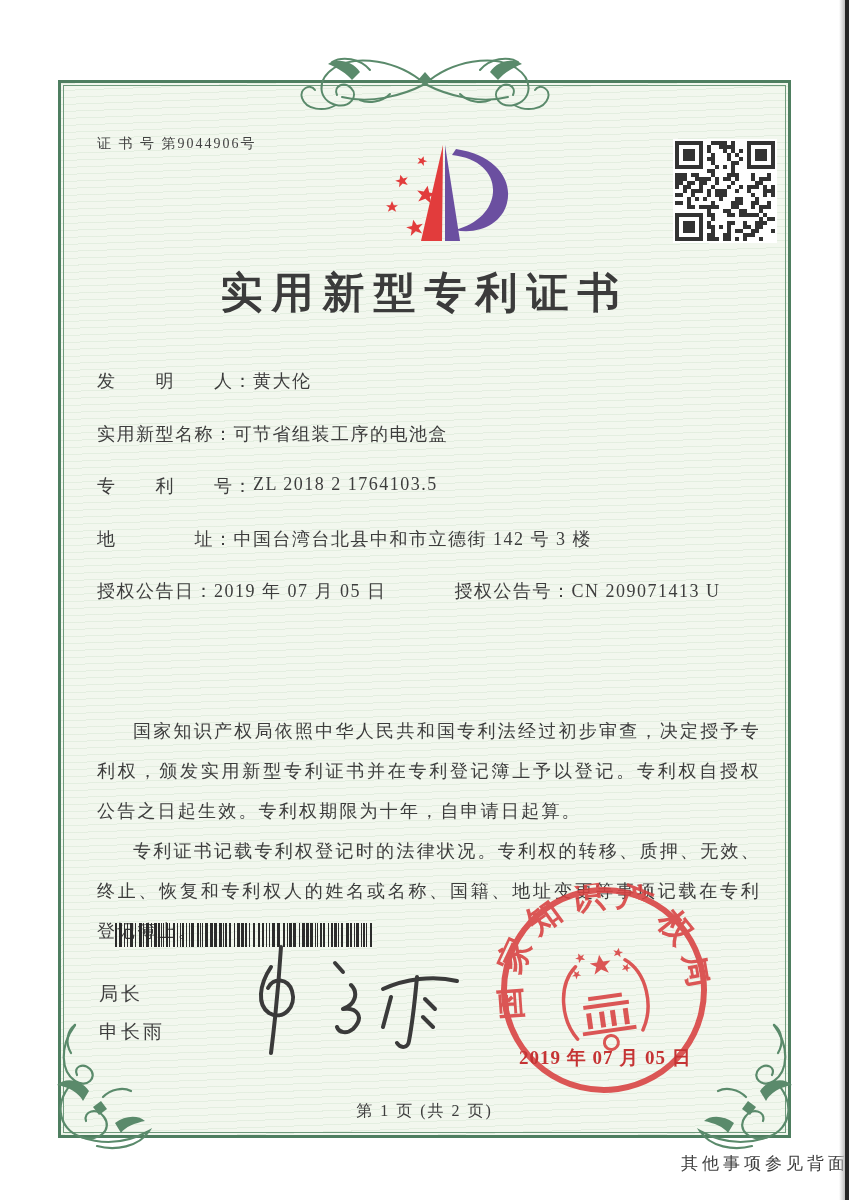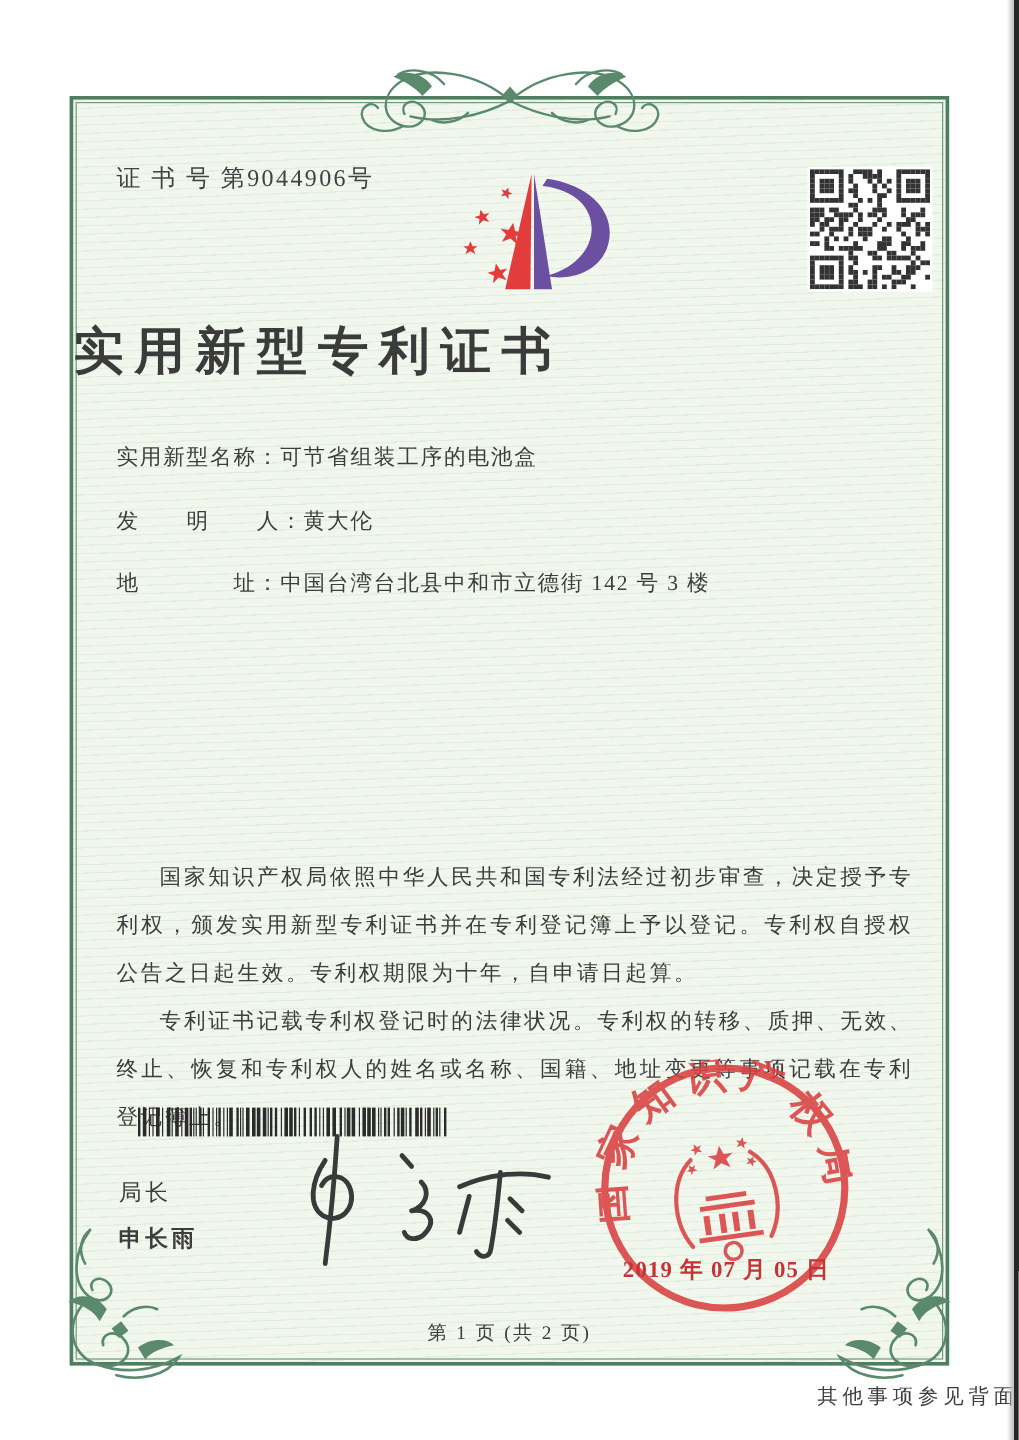--- a/index.html
+++ b/index.html
@@ -24,45 +24,45 @@
   }
   .frame-inner{position:absolute;inset:2px;border:1px solid #6f9a7c;pointer-events:none;}
 
   .ornament{position:absolute;color:#5a8a6b;}
   .ornament svg{display:block;}
   .orn-top{left:50%;top:-33px;transform:translateX(-50%);}
   .orn-bl{left:-16px;bottom:-16px;}
   .orn-br{right:-16px;bottom:-16px;transform:scaleX(-1);}
 
   
-  .cert-no{position:absolute;left:36px;top:52px;font-size:20px;letter-spacing:2px;color:#424242;}
+  .cert-no{position:absolute;left:36px;top:52px;font-size:14px;letter-spacing:2px;color:#424242;}
   .logo{position:absolute;left:298px;top:52px;width:158px;height:122px;}
   .qr{position:absolute;left:612px;top:56px;width:100px;height:100px;background:#fff;padding:2px;}
-  .title{position:absolute;left:0;top:182px;width:100%;text-align:left;
+  .title{position:absolute;left:0;top:182px;width:100%;text-align:center;
     font-size:42px;font-weight:bold;letter-spacing:9px;color:#3b3b3b;}
 
   
   .fields{position:absolute;left:36px;top:286px;width:680px;font-size:18px;letter-spacing:1.5px;color:#3d3d3d;}
   .field-row{height:52.5px;display:flex;align-items:flex-start;white-space:nowrap;}
   .field-row .lab{display:inline-block;}
   .grant-row{display:flex;}
   .grant-second{margin-left:68px;}
   .redacted-blob{display:inline-block;width:76px;height:16px;margin-top:4px;
     background:#8f8f8f;filter:blur(3px);opacity:.55;border-radius:2px;}
 
   
   .body-text{position:absolute;left:36px;top:628px;width:664px;
     font-size:18px;line-height:40px;letter-spacing:2.2px;text-align:justify;color:#3d3d3d;}
   .body-text p{margin:0;text-indent:2em;}
 
   
   .barcode{position:absolute;left:54px;top:840px;width:264px;height:24px;}
   .barcode i{position:absolute;top:0;height:100%;background:#2b2b2b;}
   .signer-title{position:absolute;left:38px;top:898px;font-size:19px;letter-spacing:3px;color:#3d3d3d;}
-  .signer-name{position:absolute;left:38px;top:936px;font-size:19px;letter-spacing:3px;color:#3d3d3d;font-weight:bold;}
+  .signer-name{position:absolute;left:38px;top:936px;font-size:19px;letter-spacing:3px;color:#3d3d3d;}
   .signature{position:absolute;left:158px;top:858px;width:260px;height:120px;}
 
   .seal{position:absolute;left:436px;top:800px;width:214px;height:214px;opacity:.88;transform:rotate(-8deg);}
   .seal-date{position:absolute;left:458px;top:962px;font-size:19px;letter-spacing:1px;color:#c53434;font-weight:bold;}
 
   .page-footer{position:absolute;left:0;top:1018px;width:100%;text-align:center;
     font-size:16px;letter-spacing:2px;color:#3d3d3d;}
 
   .back-note{position:absolute;left:0;top:1152px;width:100%;text-align:right;
     font-size:17px;letter-spacing:4px;color:#3d3d3d;}
@@ -435,31 +435,39 @@
         <rect x="52" y="96" width="4" height="4" fill="#333"></rect>
         <rect x="60" y="96" width="4" height="4" fill="#333"></rect>
         <rect x="68" y="96" width="4" height="4" fill="#333"></rect>
         <rect x="84" y="96" width="4" height="4" fill="#333"></rect>
       </svg></div>
 
   <div class="title">实用新型专利证书</div>
 
   <div class="fields">
     <div class="field-row">
+        <span class="lab">发　　明　　人：</span>
+        <span>黄大伦</span>
+      </div>
+    <div class="field-row">
         <span class="lab">实用新型名称：</span>
         <span>可节省组装工序的电池盒</span>
       </div>
     <div class="field-row">
-        <span class="lab">发　　明　　人：</span>
-        <span>黄大伦</span>
+        <span class="lab">专　　利　　号：</span>
+        <span>ZL 2018 2 1764103.5</span>
       </div>
     <div class="field-row">
         <span class="lab">地　　　　址：</span>
         <span>中国台湾台北县中和市立德街 142 号 3 楼</span>
       </div>
+    <div class="field-row grant-row">
+      <span><span class="lab">授权公告日：</span><span>2019 年 07 月 05 日</span></span>
+      <span class="grant-second"><span class="lab">授权公告号：</span><span>CN 209071413 U</span></span>
+    </div>
   </div>
 
   <div class="body-text">
     <p>国家知识产权局依照中华人民共和国专利法经过初步审查，决定授予专利权，颁发实用新型专利证书并在专利登记簿上予以登记。专利权自授权公告之日起生效。专利权期限为十年，自申请日起算。</p>
     <p>专利证书记载专利权登记时的法律状况。专利权的转移、质押、无效、终止、恢复和专利权人的姓名或名称、国籍、地址变更等事项记载在专利登记簿上。</p>
   </div>
 
   <div class="barcode" id="barcode">
       <i style="left:0px;width:2px"></i>
       <i style="left:4px;width:3px"></i>

